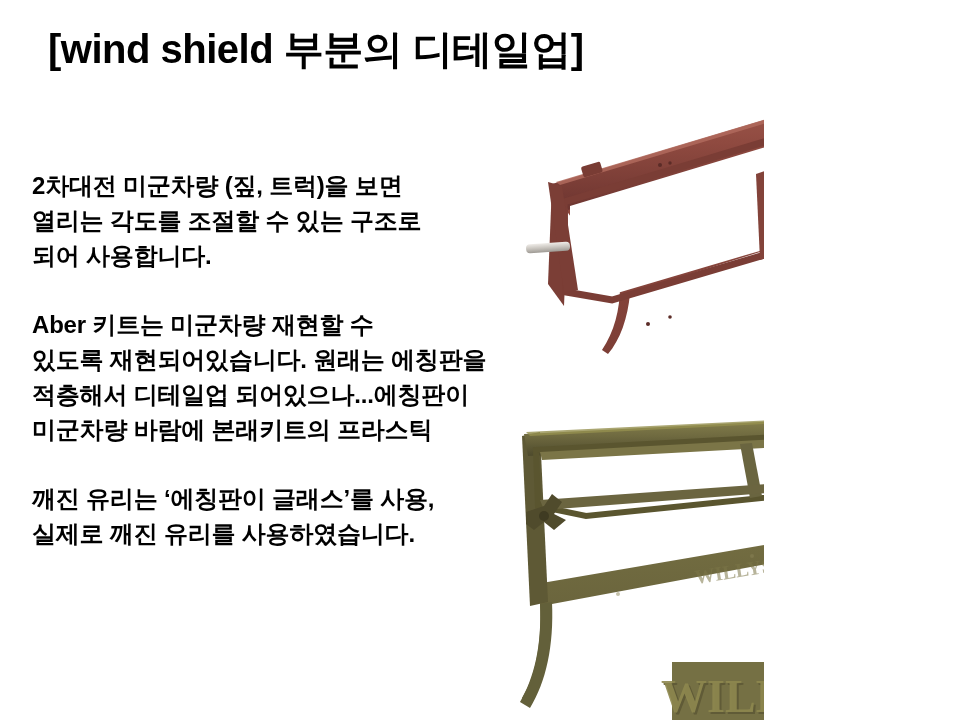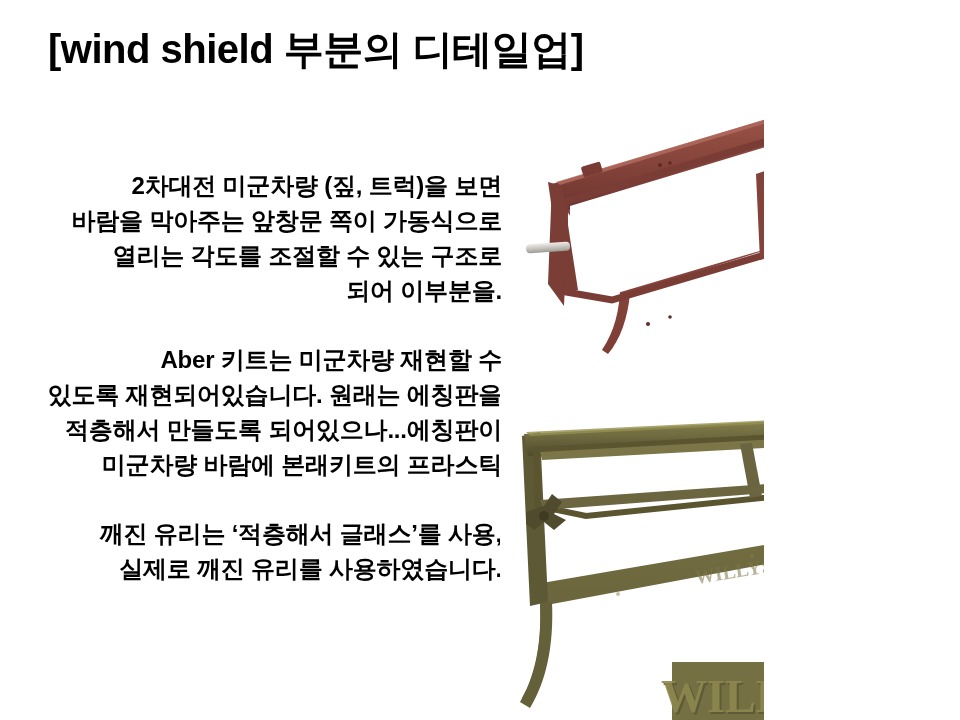--- a/index.html
+++ b/index.html
@@ -30,21 +30,20 @@
     white-space: nowrap;
     line-height: 1.15;
   }
 
   
   #body-text {
     position: absolute;
     left: 32px;
     top: 168px;
     width: 470px;
-    text-align: right;
   }
   .paragraph {
     margin: 0 0 34px 0;
   }
   .paragraph:last-child { margin-bottom: 0; }
   .text-line {
     font-size: 24px;
     font-weight: bold;
     color: #000000;
     line-height: 35px;
@@ -74,34 +73,33 @@
 <body>
 
 <div id="slide">
 
   <div id="slide-title">[wind shield 부분의 디테일업]</div>
 
   <div id="body-text">
 
     <div class="paragraph">
       <div class="text-line">2차대전 미군차량 (짚, 트럭)을 보면</div>
-      <div class="text-line">바람을 막아주는 앞창문 쪽이 가동식으로</div>
       <div class="text-line">열리는 각도를 조절할 수 있는 구조로</div>
-      <div class="text-line">되어 이부분을.</div>
+      <div class="text-line">되어 사용합니다.</div>
     </div>
 
     <div class="paragraph">
       <div class="text-line">Aber 키트는 미군차량 재현할 수</div>
       <div class="text-line">있도록 재현되어있습니다. 원래는 에칭판을</div>
-      <div class="text-line">적층해서 만들도록 되어있으나...에칭판이</div>
+      <div class="text-line">적층해서 디테일업 되어있으나...에칭판이</div>
       <div class="text-line">미군차량 바람에 본래키트의 프라스틱</div>
     </div>
 
     <div class="paragraph">
-      <div class="text-line">깨진 유리는 ‘적층해서 글래스’를 사용,</div>
+      <div class="text-line">깨진 유리는 ‘에칭판이 글래스’를 사용,</div>
       <div class="text-line">실제로 깨진 유리를 사용하였습니다.</div>
     </div>
 
   </div>
 
   <div class="photo" id="photo-red">
     <svg viewBox="0 0 440 302" xmlns="http://www.w3.org/2000/svg">
       <defs>
         <linearGradient id="redTop" x1="0" y1="0" x2="0" y2="1">
           <stop offset="0%" stop-color="#a45c50"></stop>

